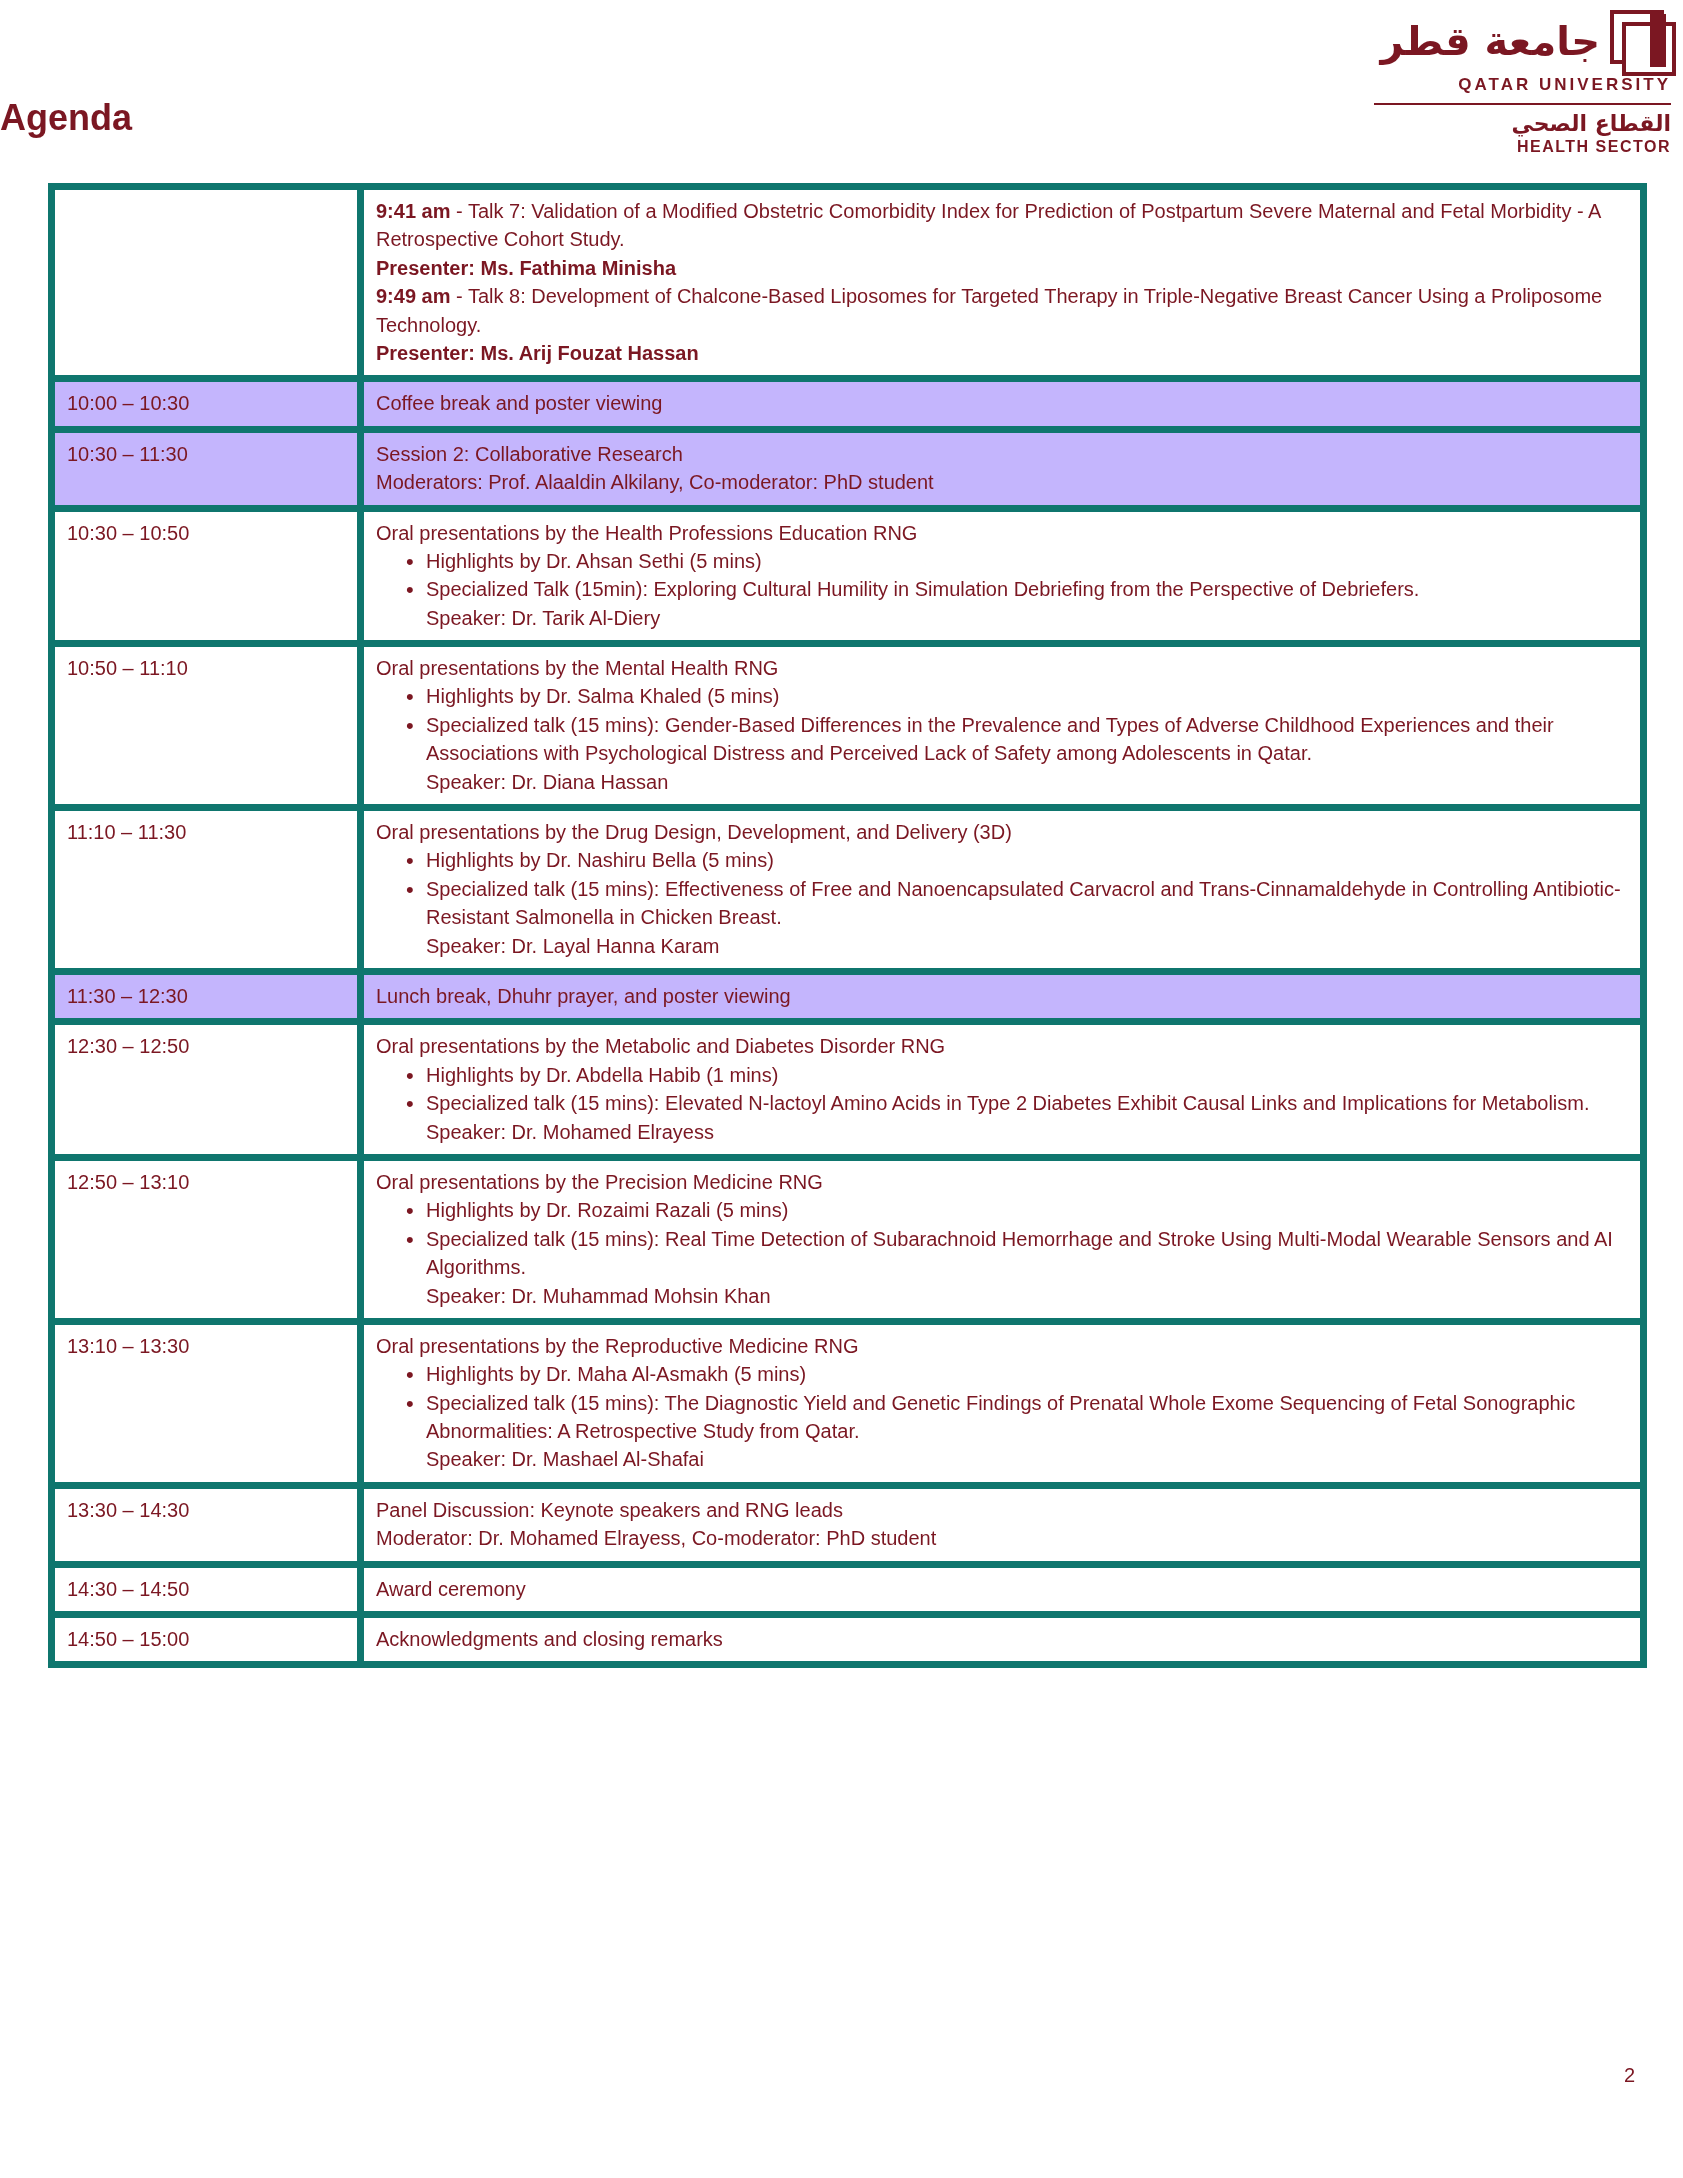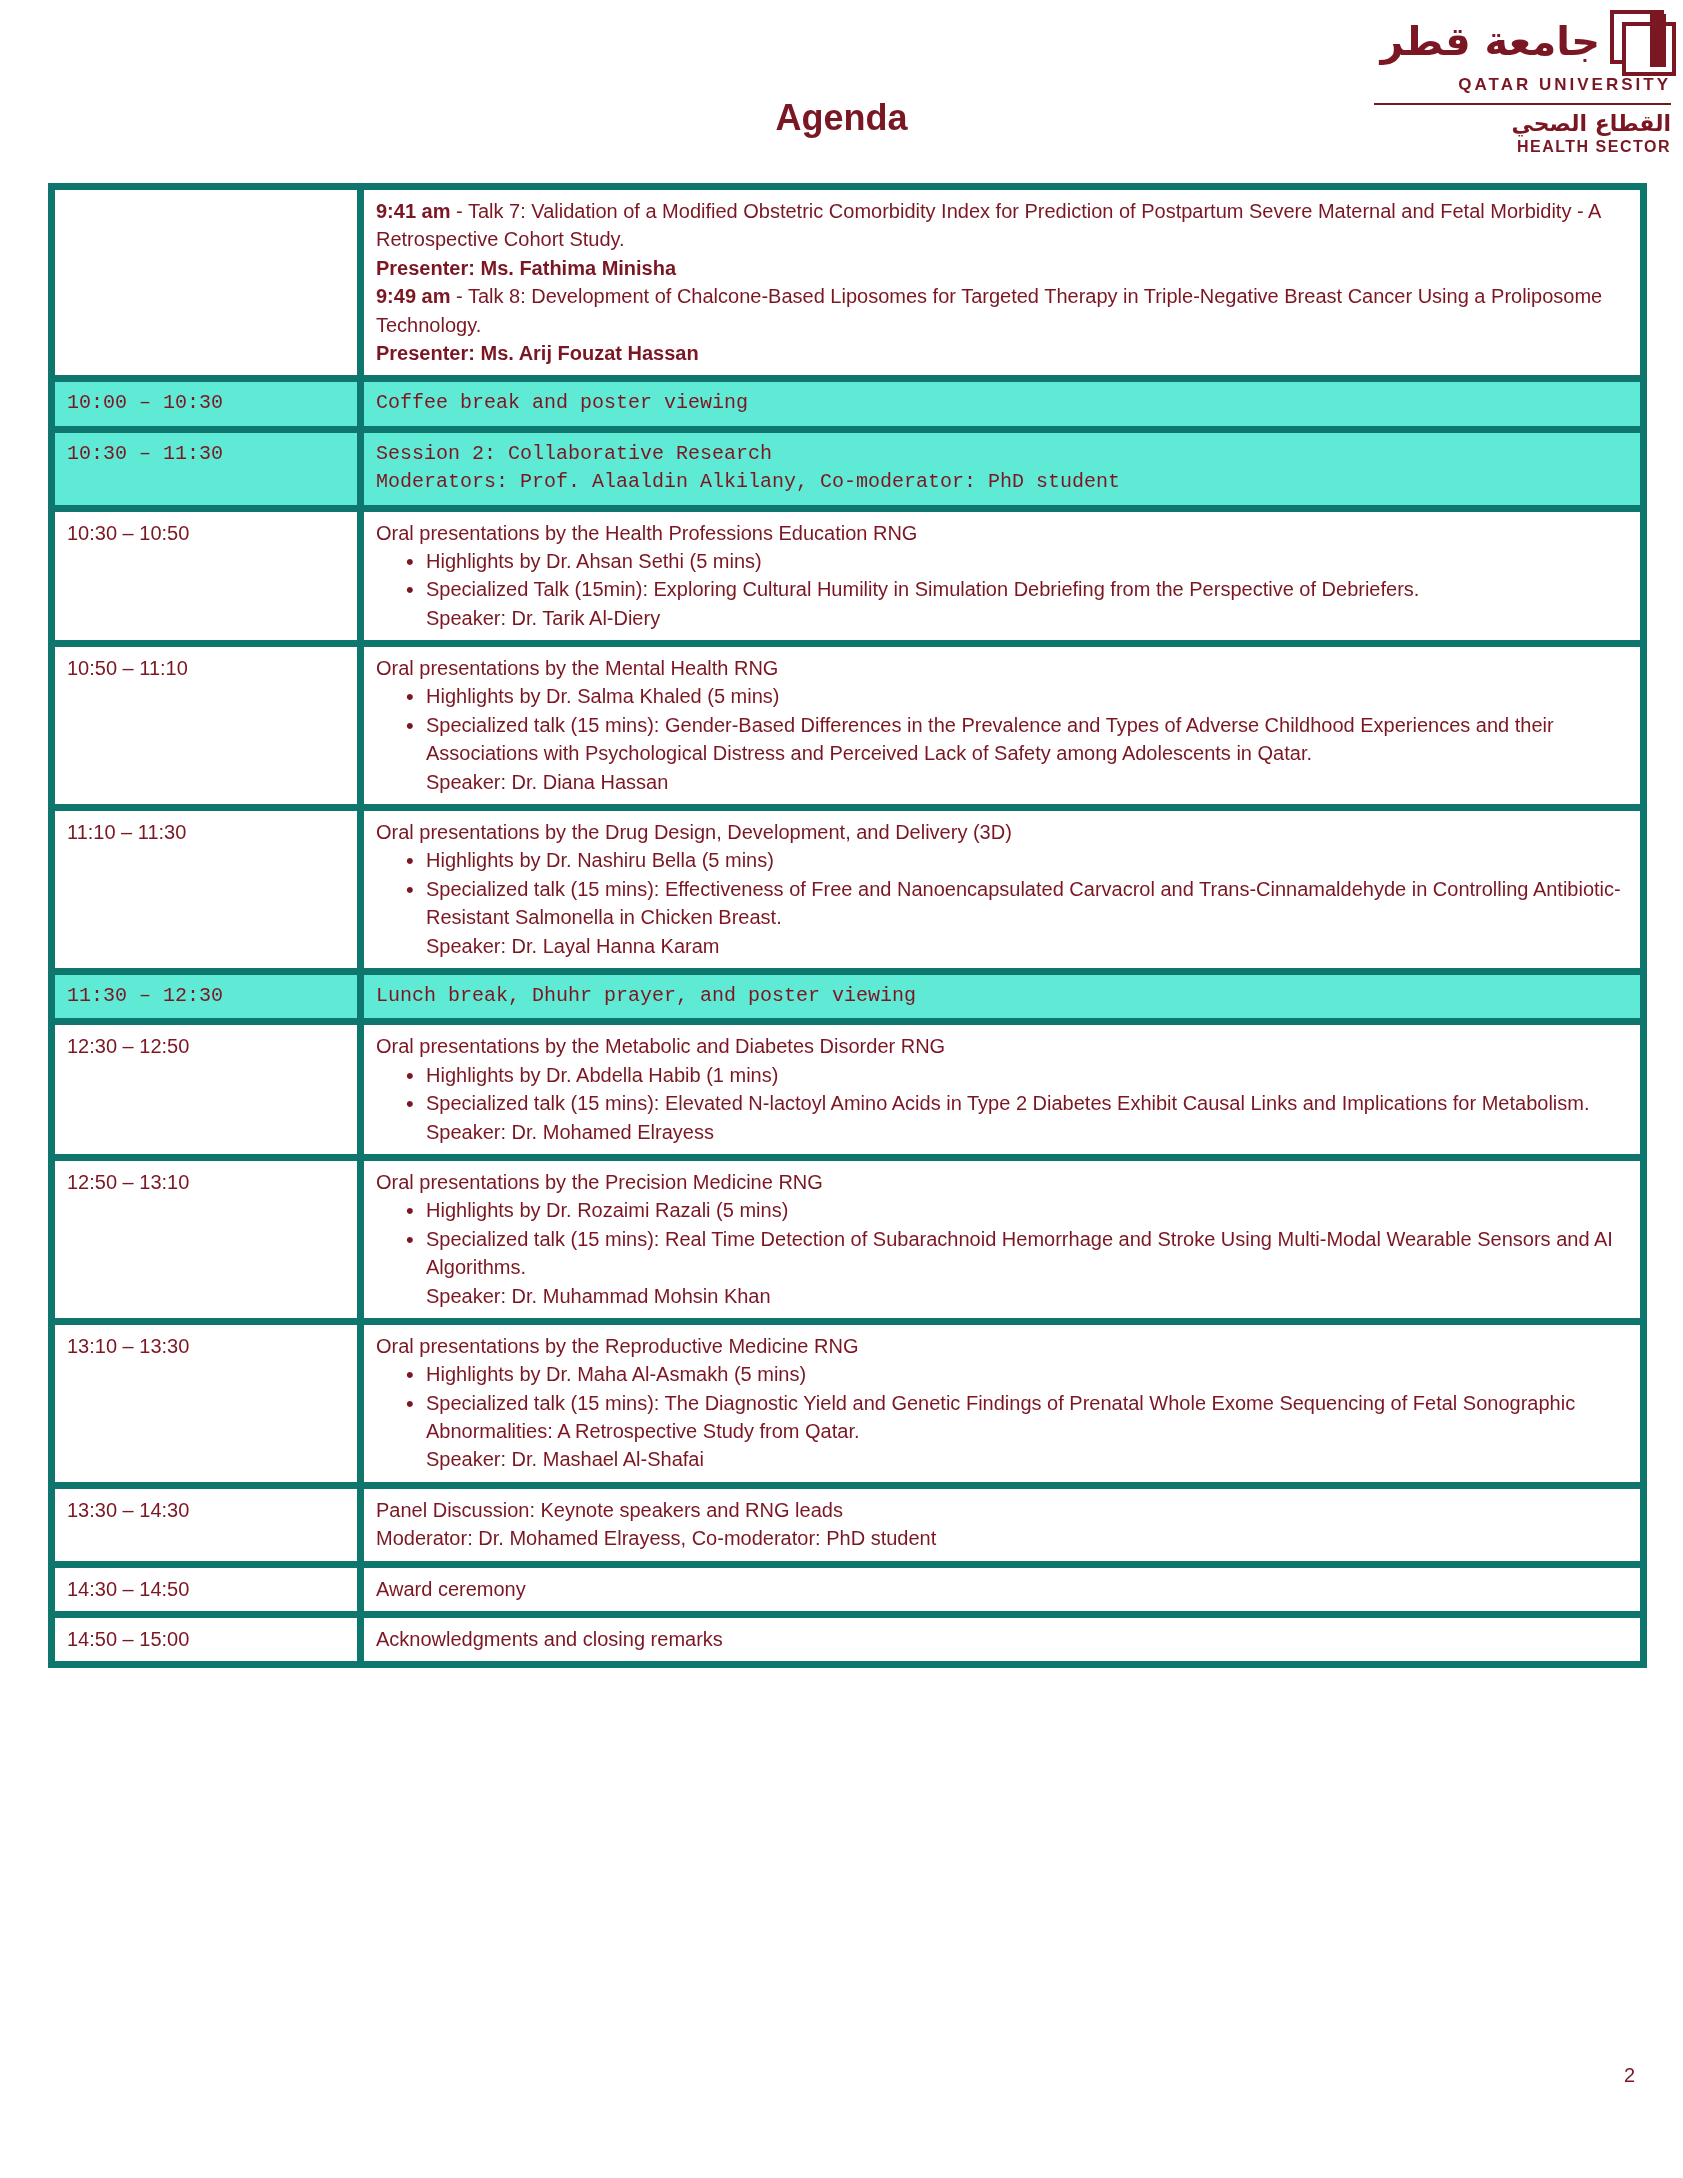--- a/index.html
+++ b/index.html
@@ -95,21 +95,20 @@
     letter-spacing: 1.5px;
     color: #7b1722;
     font-weight: bold;
     margin-top: 2px;
   }
   .doc-title {
     position: absolute;
     left: 0;
     right: 0;
     top: 97px;
-    text-align: center;
     font-size: 36px;
     font-weight: bold;
     color: #7b1722;
     font-family: "Liberation Sans", sans-serif;
   }
 
   
   table.agenda {
     border-collapse: collapse;
     width: 1599px;
@@ -125,22 +124,21 @@
     color: #7b1722;
   }
   td.time {
     width: 280px;
     white-space: nowrap;
   }
   td.body {
     width: auto;
   }
   tr.shaded td {
-    background: #5eead4;
-    font-family: Liberation Mono, monospace;
+    background: #c4b5fd;
   }
   .line { display: block; }
   .bold { font-weight: bold; }
   ul.bullets {
     margin: 0;
     padding: 0 0 0 30px;
     list-style: none;
   }
   ul.bullets li {
     position: relative;

